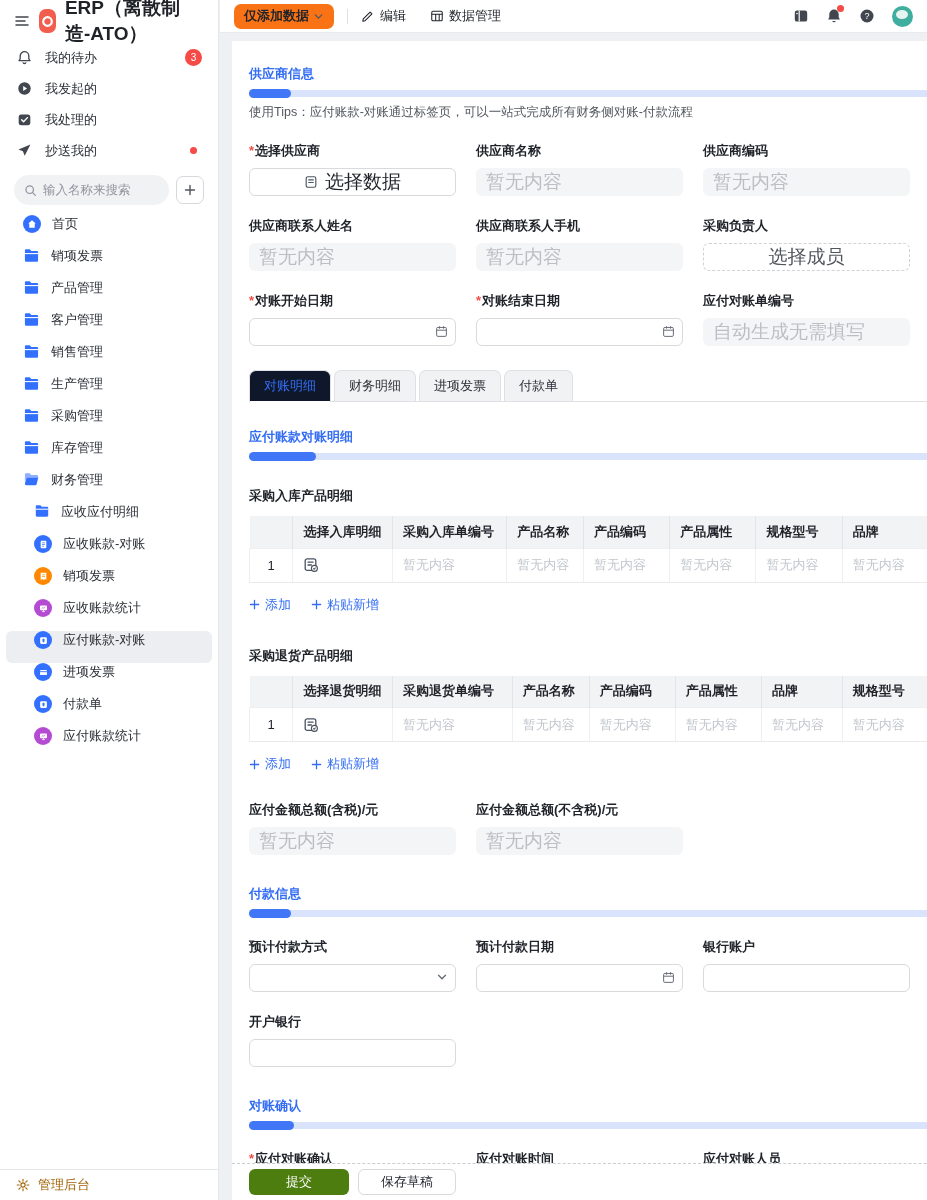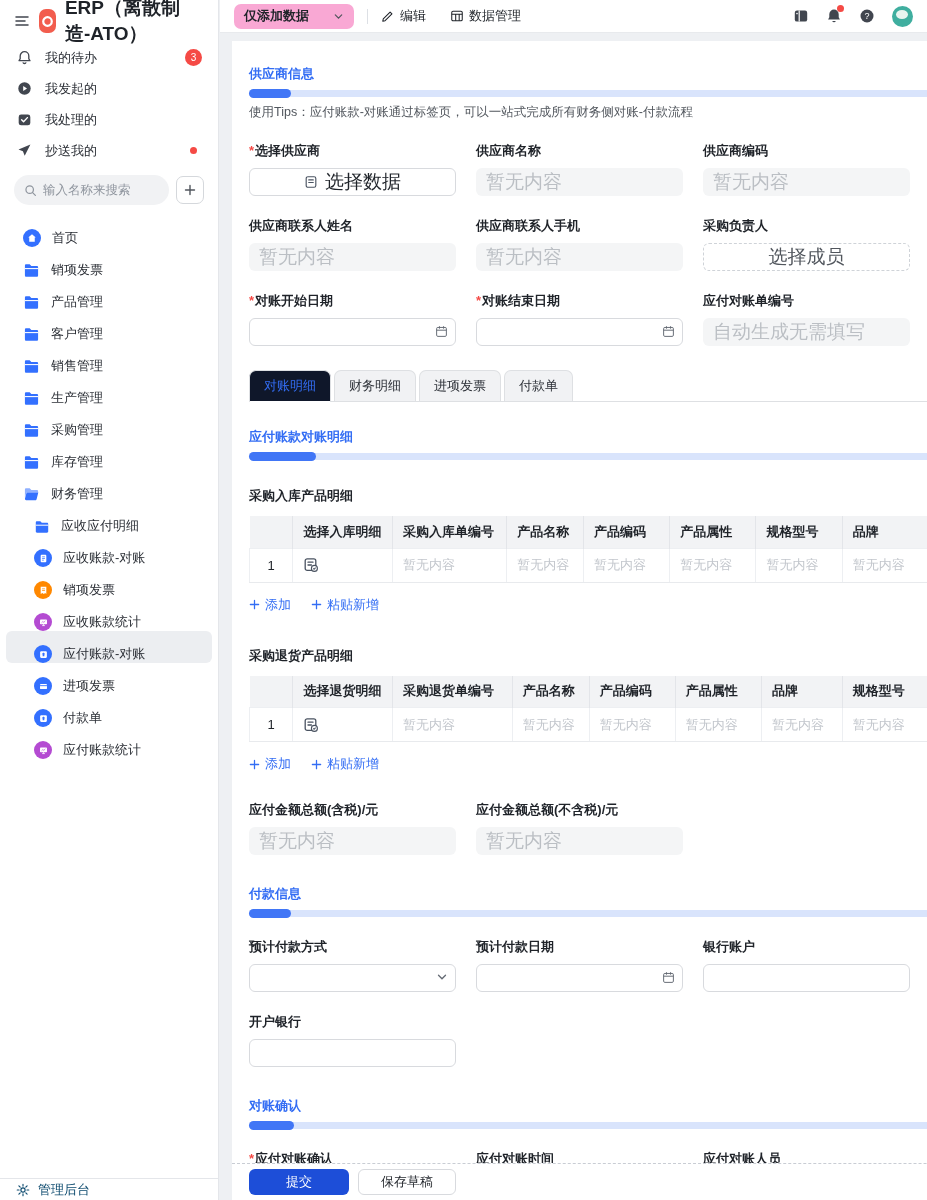--- a/index.html
+++ b/index.html
@@ -16,33 +16,33 @@
   .todo-item { height:31px; display:flex; align-items:center; gap:12px; padding:0 16px; cursor:pointer; color:#2b2f36; }
   .todo-item .ticon { color:#41464f; width:17px; display:flex; justify-content:center; }
   .badge { margin-left:auto; background:#f54a45; color:#fff; font-size:10px; min-width:17px; height:17px; border-radius:9px; display:flex; align-items:center; justify-content:center; padding:0 4px; }
   .reddot { margin-left:auto; width:7px; height:7px; border-radius:50%; background:#f54a45; margin-right:5px; }
   .search-row { display:flex; align-items:center; gap:7px; margin:9px 14px 6px 14px; }
   .search-pill { flex:1; height:30px; background:#f1f2f4; border-radius:16px; display:flex; align-items:center; gap:6px; padding:0 10px; color:#8f959e; }
   .search-pill input { border:none; outline:none; background:transparent; width:110px; font-size:12.5px; color:#1f2329; font-family:Liberation Serif, serif; }
   .search-pill input::placeholder { color:#8f959e; }
   .plus-btn { width:28px; height:28px; border:1px solid #d5d8dc; border-radius:7px; background:#fff; display:flex; align-items:center; justify-content:center; color:#51565d; cursor:pointer; }
   .nav { flex:1; overflow:hidden; padding-top:4px; }
-  .nav-item { height:32px; display:flex; align-items:flex-end; gap:11px; padding:0 8px 0 17px; cursor:pointer; margin:0 6px; border-radius:6px; }
+  .nav-item { height:32px; display:flex; align-items:flex-start; gap:11px; padding:0 8px 0 17px; cursor:pointer; margin:0 6px; border-radius:6px; }
   .nav-item.sub { padding-left:28px; }
   .nav-item.active { background:#eceef1; }
   .nav-label { color:#2b2f36; }
   .fold { color:#3370ff; }
   .cicon { width:18px; height:18px; border-radius:50%; display:flex; align-items:center; justify-content:center; flex:none; }
   .c-blue{ background:#3370ff; } .c-orange{ background:#ff8800; } .c-purple{ background:#b44bd2; }
-  .side-admin { flex:none; height:22px; border-top:1px solid #e4e6ea; display:flex; align-items:center; gap:8px; padding:0 16px; cursor:pointer; color:#0c4a6e; }
+  .side-admin { flex:none; height:31px; border-top:1px solid #e4e6ea; display:flex; align-items:center; gap:8px; padding:0 16px; cursor:pointer; color:#a16207; }
 
   
   .main { position:absolute; left:220px; top:0; width:707px; height:1200px; }
   .topbar { height:33px; background:#fff; border-bottom:1px solid #e8eaed; display:flex; align-items:center; padding:0 14px; }
-  .mode-chip { background:#f9a8d4; border-radius:7px; height:25px; display:flex; align-items:center; gap:24px; padding:0 10px; font-weight:bold; cursor:pointer; }
+  .mode-chip { background:#f97316; border-radius:7px; height:25px; display:flex; align-items:center; gap:4px; padding:0 10px; font-weight:bold; cursor:pointer; }
   .tb-div { width:1px; height:15px; background:#dde0e5; margin:0 13px; }
   .tb-act { display:flex; align-items:center; gap:5px; margin-right:24px; cursor:pointer; color:#1f2329; }
   .tb-right { margin-left:auto; display:flex; align-items:center; gap:17px; color:#41464f; }
   .avatar { width:21px; height:21px; border-radius:50%; background:#3fae9f; position:relative; overflow:hidden; cursor:pointer; }
   .avatar::after { content:""; position:absolute; left:4px; top:4px; width:12px; height:9px; border-radius:50%; background:#e8f4ef; }
 
   
   .card { position:absolute; left:12px; top:41px; width:860px; height:1123px; background:#fff; overflow:hidden; padding:24px 0 0 17px; }
   .sec-title { color:#336df4; font-weight:bold; }
   .sec-bar { margin-top:7px; width:740px; height:7px; border-radius:4px; background:#d9e4fc; position:relative; }
@@ -75,21 +75,21 @@
   td { height:34px; padding:0 10px; border-bottom:1px solid #e8eaed; border-right:1px solid #edeff2; border-top:1px solid #edeff2; }
   td.first, th.first { border-left:1px solid #edeff2; text-align:center; padding:0; }
   th.first { border-left:none; background:#f2f3f5; }
   .ph { color:#c2c6cc; }
   .row-icon { color:#4a5361; cursor:pointer; }
   .add-links { display:flex; gap:20px; margin-top:13px; color:#336df4; }
   .add-link { display:flex; align-items:center; gap:5px; cursor:pointer; }
 
   
   .footer { position:absolute; left:12px; right:-200px; bottom:0; height:37px; background:#fff; border-top:1px dashed #c9cdd4; display:flex; align-items:center; gap:9px; padding-left:17px; }
-  .btn-primary { background:#1d4ed8; color:#fff; border:none; border-radius:6px; height:26px; padding:0 37px; font-size:13px; font-family:inherit; cursor:pointer; }
+  .btn-primary { background:#4d7c0f; color:#fff; border:none; border-radius:6px; height:26px; padding:0 37px; font-size:13px; font-family:inherit; cursor:pointer; }
   .btn-plain { background:#fff; color:#1f2329; border:1px solid #d8dade; border-radius:6px; height:26px; padding:0 22px; font-size:13px; font-family:inherit; cursor:pointer; }
 </style>
 </head>
 <body>
 
 <div class="sidebar">
   <div class="side-head">
     <span class="burger">
       <svg width="16" height="16" viewBox="0 0 16 16">
           <path d="M2 4h12M2 8h9M2 12h12" stroke="currentColor" stroke-width="1.5" stroke-linecap="round" fill="none"></path>

